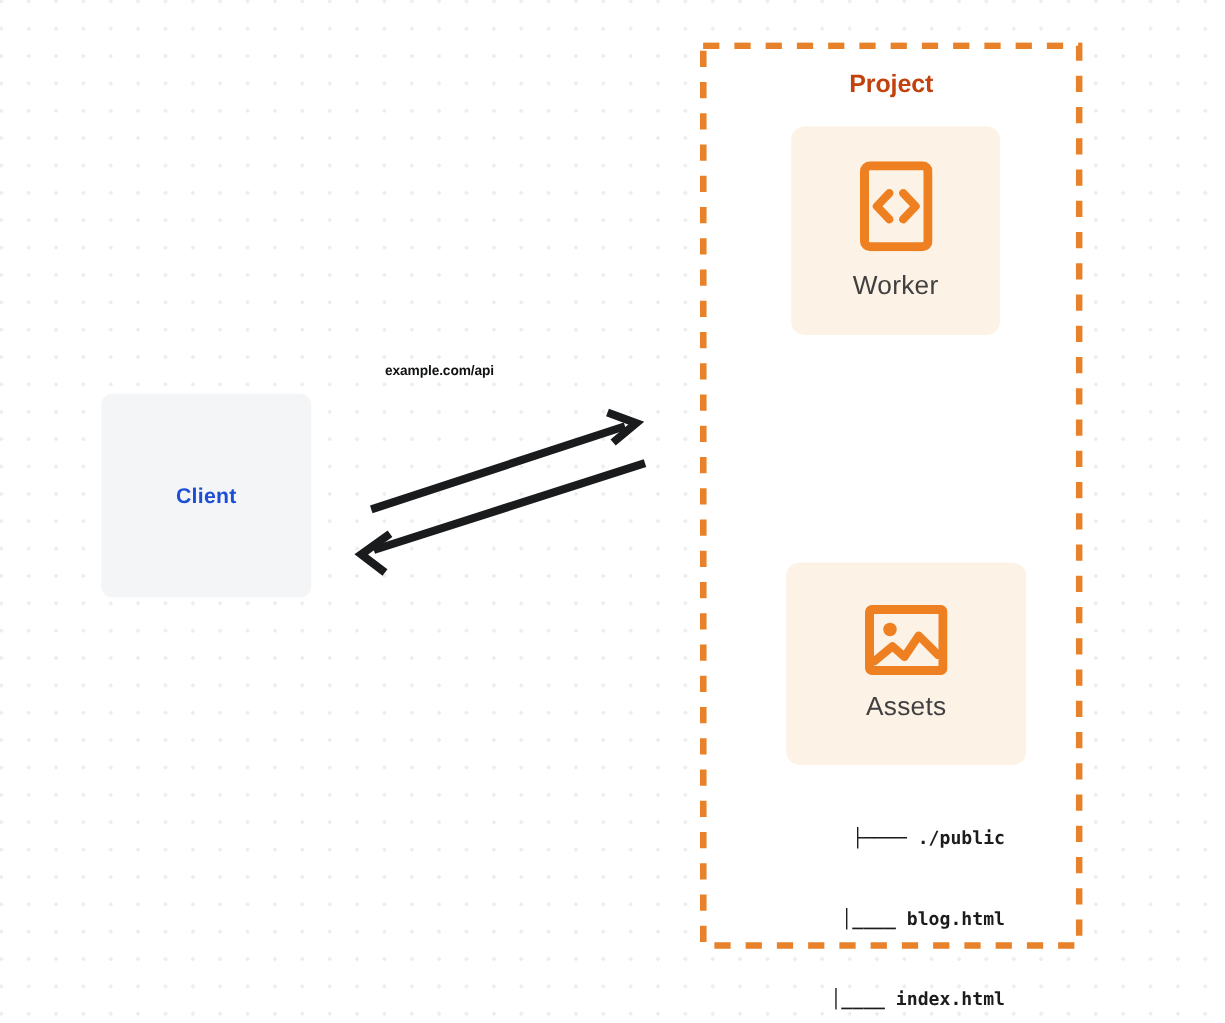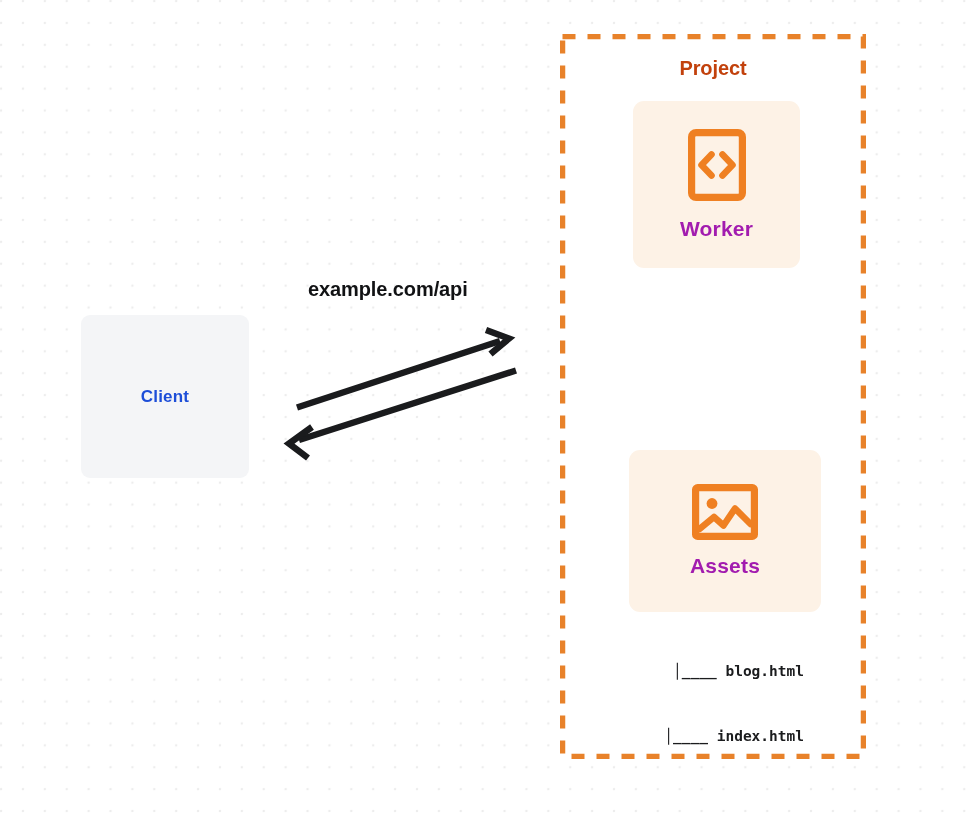--- a/index.html
+++ b/index.html
@@ -51,22 +51,22 @@
     top: 0;
     width: 980px;
     height: 818px;
     pointer-events: none;
   }
 
   
   #request-label {
     position: absolute;
     left: 308px;
-    top: 278px;
-    font-size: 20px;
+    top: 291px;
+    font-size: 11px;
     font-weight: bold;
     color: #111214;
     letter-spacing: -0.1px;
     white-space: nowrap;
   }
 
   
   #project-container {
     position: absolute;
     left: 560px;
@@ -121,22 +121,22 @@
     height: 162px;
   }
   .service-card .card-icon {
     display: block;
     line-height: 0;
   }
   #worker-card .card-icon { margin-bottom: 16px; }
   #assets-card .card-icon { margin-bottom: 14px; }
   .service-card .card-label {
     font-size: 21px;
-    font-weight: bold;
-    color: #a21caf;
+    font-weight: normal;
+    color: #404040;
     letter-spacing: 0.2px;
   }
 
   
   #file-tree {
     position: absolute;
     left: 609px;
     top: 618px;
     width: 195px;
     font-family: "DejaVu Sans Mono", monospace;
@@ -198,18 +198,19 @@
       <svg width="66" height="56" viewBox="0 0 66 56" xmlns="http://www.w3.org/2000/svg">
         <rect x="3.6" y="3.6" width="58.8" height="48.8" rx="2" ry="2" fill="none" stroke="#ef8022" stroke-width="7.2"></rect>
         <circle cx="20" cy="19.5" r="5.4" fill="#ef8022"></circle>
         <polyline points="7.5,45 22,33 31.5,41.5 43,24.5 58.5,40" fill="none" stroke="#ef8022" stroke-width="6.6" stroke-linecap="round" stroke-linejoin="round"></polyline>
       </svg>
     </span>
     <span class="card-label">Assets</span>
   </div>
 
   <div id="file-tree">
+    <span class="tree-row">├──── ./public</span>
     <span class="tree-row">│____ blog.html</span>
     <span class="tree-row">│____ index.html</span>
     
   </div>
 
 </div>
 
 </body></html>

